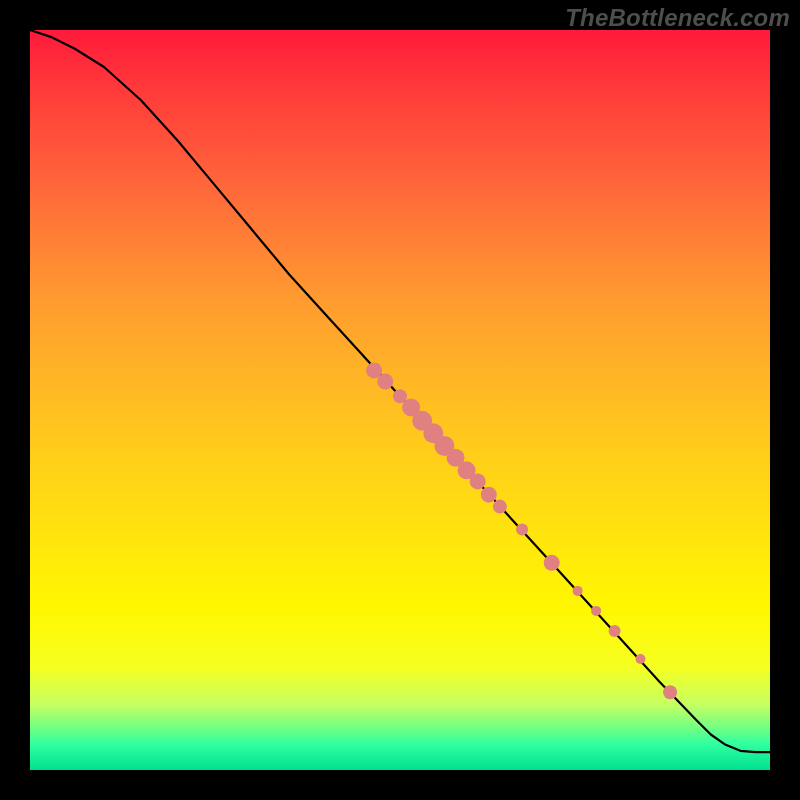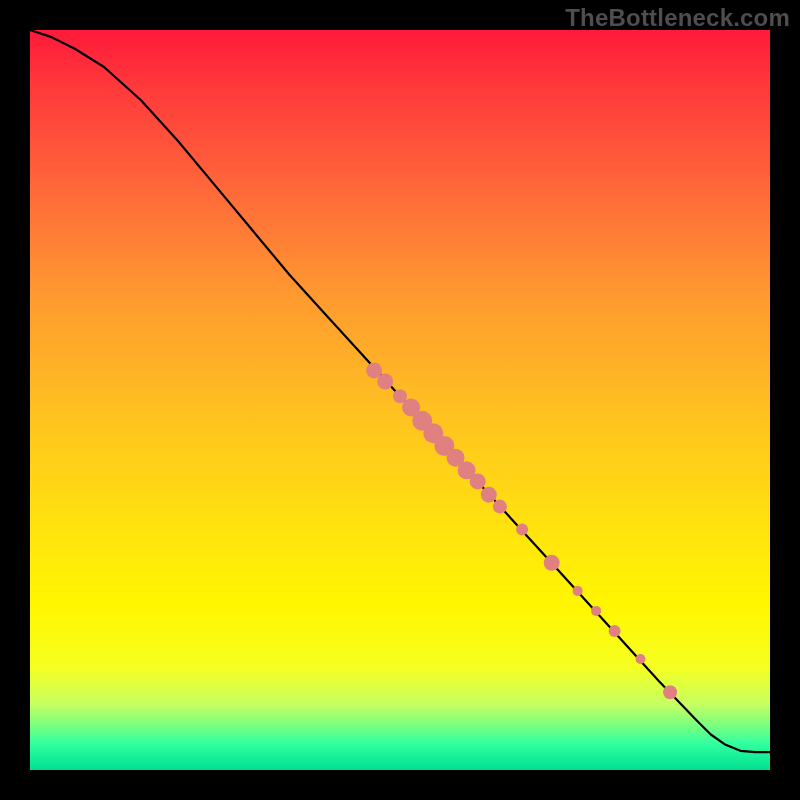--- a/index.html
+++ b/index.html
@@ -9,20 +9,21 @@
     height: 800px;
     background: #000;
     overflow: hidden;
     font-family: Arial, Helvetica, sans-serif;
   }
   .stage {
     position: relative;
     width: 800px;
     height: 800px;
     background: #000;
+    font-style: italic;
   }
   .plot {
     position: absolute;
     left: 30px;
     top: 30px;
     width: 740px;
     height: 740px;
   }
   .gradient {
     position: absolute;

